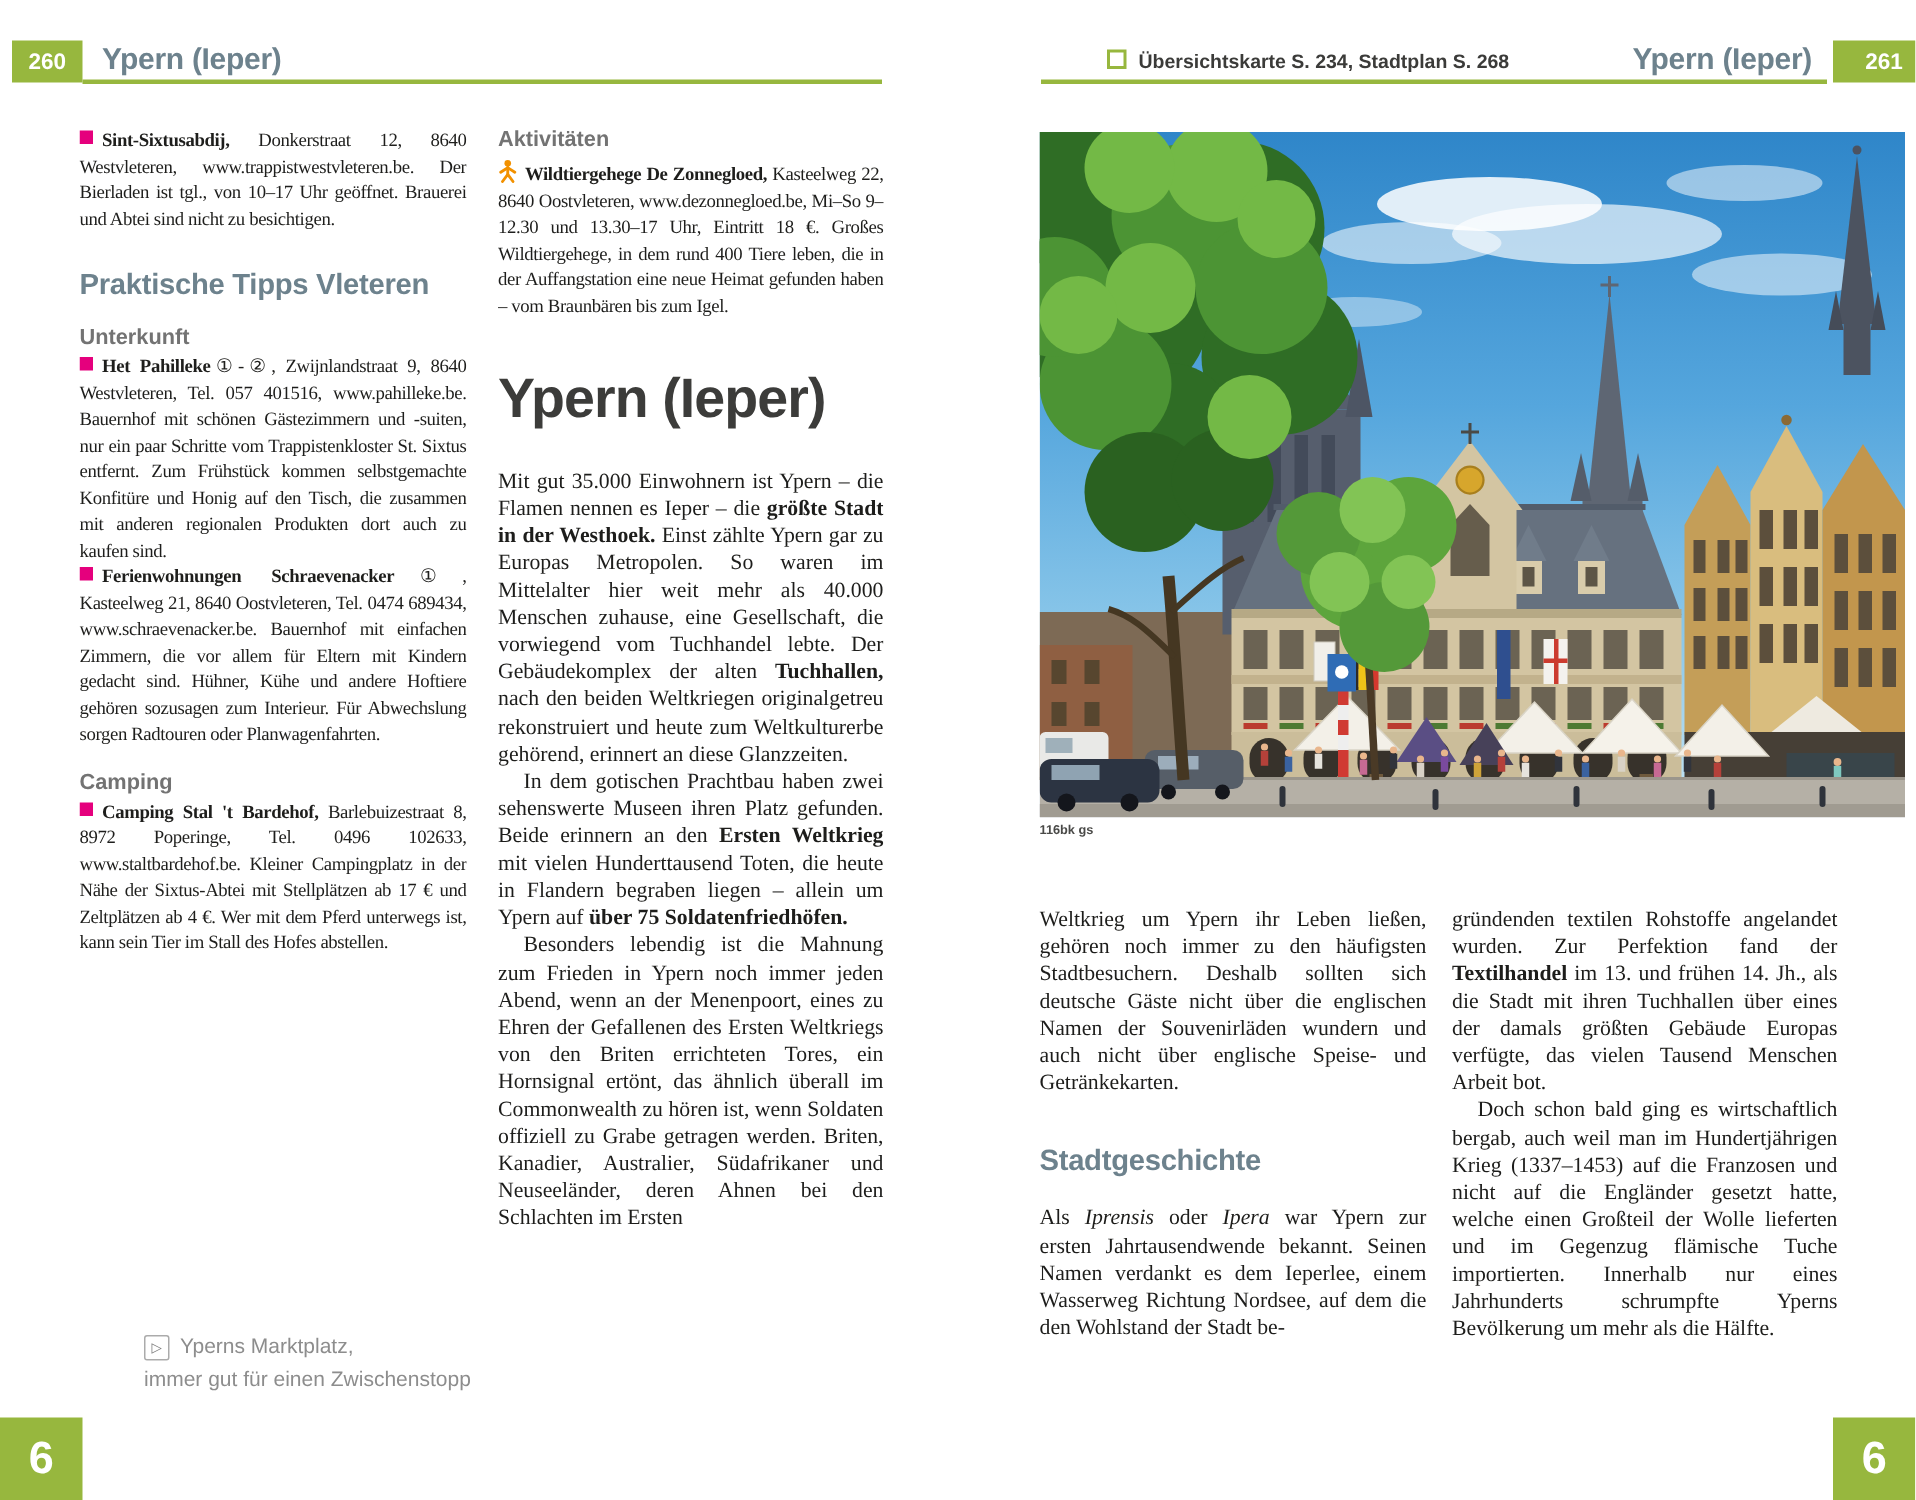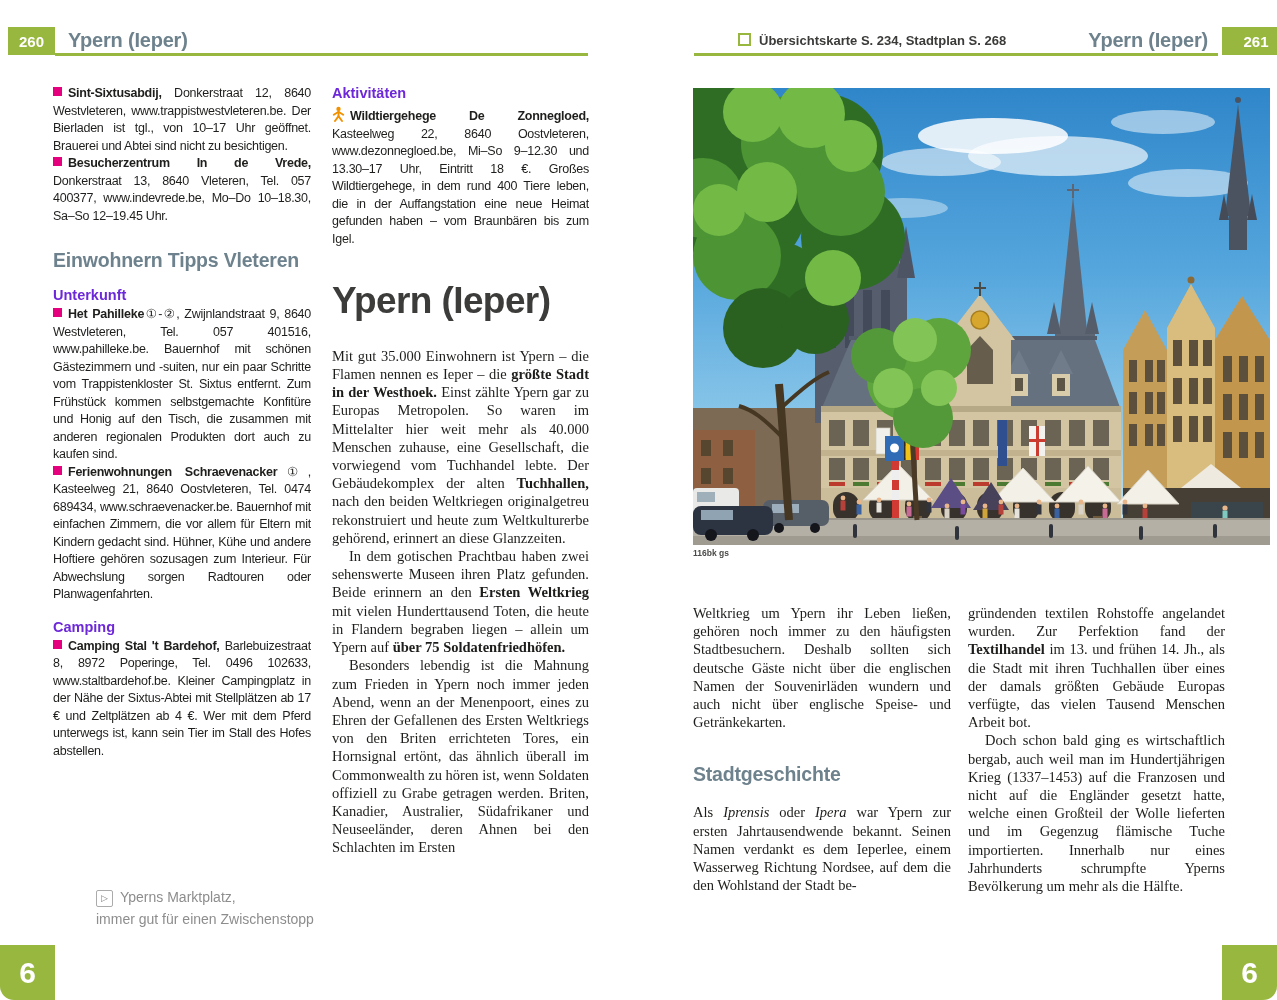--- a/index.html
+++ b/index.html
@@ -1,17 +1,17 @@
 <!DOCTYPE html>
 <html lang="de"><head>
 <meta charset="utf-8">
 <style>
   html,body{margin:0;padding:0;background:#ffffff;}
   .page{position:relative;width:1277px;height:1000px;background:#ffffff;overflow:hidden;
-        font-family:"Liberation Sans",sans-serif;color:#1e1e1c;border-radius:14px;}
+        font-family:"Liberation Sans",sans-serif;color:#1e1e1c;}
 
   
   .badge{position:absolute;background:#97b73e;color:#ffffff;font-weight:bold;
          display:flex;align-items:center;justify-content:center;}
   .badge-tl{left:8px;top:27px;width:47px;height:28px;font-size:15px;}
   .badge-tr{left:1222px;top:27px;width:68px;height:28px;font-size:15px;}
   .badge-bl{left:0;top:945px;width:55px;height:55px;font-size:30px;}
   .badge-br{left:1222px;top:945px;width:55px;height:55px;font-size:30px;}
   .running-head{position:absolute;top:29px;font-size:20px;font-weight:bold;color:#6d828d;letter-spacing:-0.2px;}
   .running-head.left{left:68px;}
@@ -23,27 +23,27 @@
   .map-ref-box{display:inline-block;width:9px;height:9px;border:2px solid #97b73e;margin-right:8px;transform:translateY(1px);}
 
   
   .col{position:absolute;overflow:hidden;}
   .col1{left:53px;top:85px;width:258px;height:795px;}
   .col2{left:332px;top:85px;width:257px;height:888px;}
   .rcol1{left:693px;top:604px;width:258px;height:368px;}
   .rcol2{left:968px;top:604px;width:257px;height:368px;}
 
   .listing{margin:0;font-size:12.5px;line-height:17.5px;letter-spacing:-0.25px;
-           text-align:justify;hyphens:auto;}
+           text-align:justify;hyphens:auto;font-family:Liberation Serif, serif;}
   .listing b{font-weight:bold;}
   .bullet{display:inline-block;width:9px;height:9px;background:#e5007d;margin-right:6px;transform:translateY(-1px);}
   .act-icon{display:inline-block;margin-right:5px;transform:translateY(2px);}
 
   .section-head{margin:24px 0 0;font-size:19.5px;font-weight:bold;color:#6d828d;letter-spacing:-0.2px;}
-  .subhead{margin:15px 0 3px;font-size:14.5px;font-weight:bold;color:#6d28d9;}
+  .subhead{margin:15px 0 3px;font-size:14.5px;font-weight:bold;color:#737373;}
   .subhead.first{margin-top:0;}
   .city-title{margin:34px 0 26px;font-size:37px;line-height:1.05;font-weight:bold;color:#3c3c3a;letter-spacing:-0.6px;}
 
   .body{margin:0;font-family:"Liberation Serif",serif;font-size:14.5px;line-height:18.2px;
         text-align:justify;hyphens:auto;color:#1d1d1b;}
   .body b{font-weight:bold;}
   .body i{font-style:italic;}
   .indent{text-indent:17px;}
   .sg-head{margin:32px 0 17px;}
 
@@ -412,23 +412,22 @@
           <circle cx="158" cy="58" r="26" fill="#73b946"></circle>
         <circle cx="60" cy="24" r="30" fill="#73b946"></circle>
           <circle cx="140" cy="190" r="28" fill="#73b946"></circle>
       </g>
     </svg>
   </div>
   <div class="photo-credit">116bk gs</div>
 
   <div class="col col1">
     <p class="listing"><span class="bullet"></span><span><b>Sint-Sixtusabdij,</b><span> Donkerstraat 12, 8640 Westvleteren, www.trappistwestvleteren.be. Der Bierladen ist tgl., von 10–17 Uhr geöffnet. Brauerei und Abtei sind nicht zu besichtigen.</span></span></p>
-    <p class="listing"><span class="bullet"></span><span><b>Besucherzentrum In de Vrede,</b><span> Donkerstraat 13, 8640 Vleteren, Tel. 057 400377, www.indevrede.be, Mo–Do 10–18.30, Sa–So 12–19.45 Uhr.</span></span></p>
-
-    <h2 class="section-head">Einwohnern Tipps Vleteren</h2>
+
+    <h2 class="section-head">Praktische Tipps Vleteren</h2>
 
     <h3 class="subhead">Unterkunft</h3>
     <p class="listing"><span class="bullet"></span><span><b>Het Pahilleke</b><span>①-②, Zwijnlandstraat 9, 8640 Westvleteren, Tel. 057 401516, www.pahilleke.be. Bauernhof mit schönen Gästezimmern und -suiten, nur ein paar Schritte vom Trappistenkloster St. Sixtus entfernt. Zum Frühstück kommen selbstgemachte Konfitüre und Honig auf den Tisch, die zusammen mit anderen regionalen Produkten dort auch zu kaufen sind.</span></span></p>
     <p class="listing"><span class="bullet"></span><span><b>Ferienwohnungen Schraevenacker</b><span>①, Kasteelweg 21, 8640 Oostvleteren, Tel. 0474 689434, www.schraevenacker.be. Bauernhof mit einfachen Zimmern, die vor allem für Eltern mit Kindern gedacht sind. Hühner, Kühe und andere Hoftiere gehören sozusagen zum Interieur. Für Abwechslung sorgen Radtouren oder Planwagenfahrten.</span></span></p>
 
     <h3 class="subhead">Camping</h3>
     <p class="listing"><span class="bullet"></span><span><b>Camping Stal 't Bardehof,</b><span> Barlebuizestraat 8, 8972 Poperinge, Tel. 0496 102633, www.staltbardehof.be. Kleiner Campingplatz in der Nähe der Sixtus-Abtei mit Stellplätzen ab 17 € und Zeltplätzen ab 4 €. Wer mit dem Pferd unterwegs ist, kann sein Tier im Stall des Hofes abstellen.</span></span></p>
   </div>
 
   <div class="caption">

